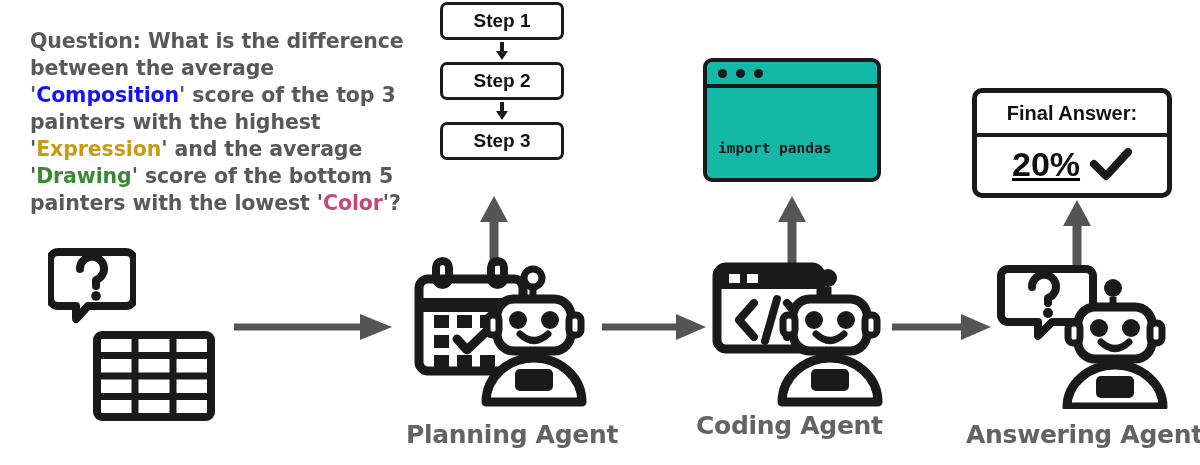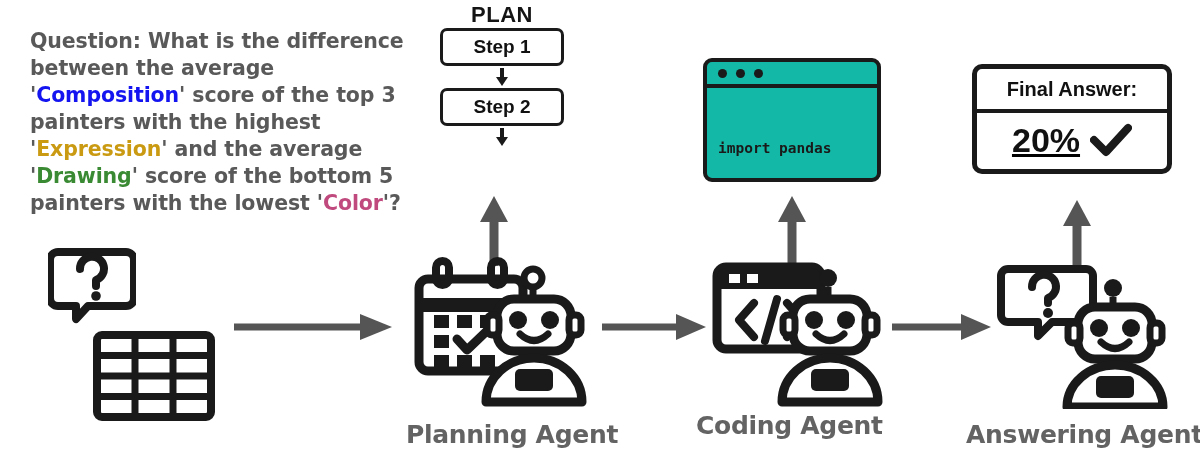--- a/index.html
+++ b/index.html
@@ -50,21 +50,21 @@
   .dot{width:9px;height:9px;border-radius:50%;background:#1a1a1a;}
   #code-body{
     padding:8px 0 0 11px;
     font-family:"DejaVu Sans Mono","Liberation Mono",monospace;
     font-size:14.5px; line-height:21px; font-weight:700; color:#1a1a1a;
     white-space:pre;
   }
 
   
   #final-answer-box{
-    left:972px; top:64px; width:200px; height:110px;
+    left:972px; top:88px; width:200px; height:110px;
     border:5px solid #1a1a1a; border-radius:10px; background:#fff;
     box-sizing:border-box; overflow:hidden;
   }
   #final-answer-label{
     height:40px; border-bottom:4.5px solid #1a1a1a;
     display:flex; align-items:center; justify-content:center;
     font-size:20px; font-weight:700; color:#111;
     font-family:"Liberation Sans","DejaVu Sans",sans-serif;
   }
   #final-answer-value-row{
@@ -107,35 +107,35 @@
 </div>
 
 <div class="abs" style="left:232px;top:310px;">
   <svg width="165" height="34" viewBox="0 0 165 34">
     <line x1="2" y1="17" x2="130" y2="17" stroke="#555555" stroke-width="7"></line>
     <path d="M128 4 L160 17 L128 30 Z" fill="#555555"></path>
   </svg>
 </div>
 
 <div class="abs" id="plan-block">
-  <div id="plan-title">PLAN</div>
   <div class="step-box">Step 1</div>
   <div class="step-arrow">
     <svg width="14" height="18" viewBox="0 0 14 18">
       <line x1="7" y1="0" x2="7" y2="10" stroke="#1a1a1a" stroke-width="4"></line>
       <path d="M1 9 L7 18 L13 9 Z" fill="#1a1a1a"></path>
     </svg>
   </div>
   <div class="step-box">Step 2</div>
   <div class="step-arrow">
     <svg width="14" height="18" viewBox="0 0 14 18">
       <line x1="7" y1="0" x2="7" y2="10" stroke="#1a1a1a" stroke-width="4"></line>
       <path d="M1 9 L7 18 L13 9 Z" fill="#1a1a1a"></path>
     </svg>
   </div>
+  <div class="step-box">Step 3</div>
 </div>
 
 <div class="abs" style="left:477px;top:196px;">
   <svg width="34" height="72" viewBox="0 0 34 72">
     <line x1="17" y1="70" x2="17" y2="22" stroke="#555555" stroke-width="9"></line>
     <path d="M3 26 L17 0 L31 26 Z" fill="#555555"></path>
   </svg>
 </div>
 
 <div class="abs" style="left:409px;top:257px;">

